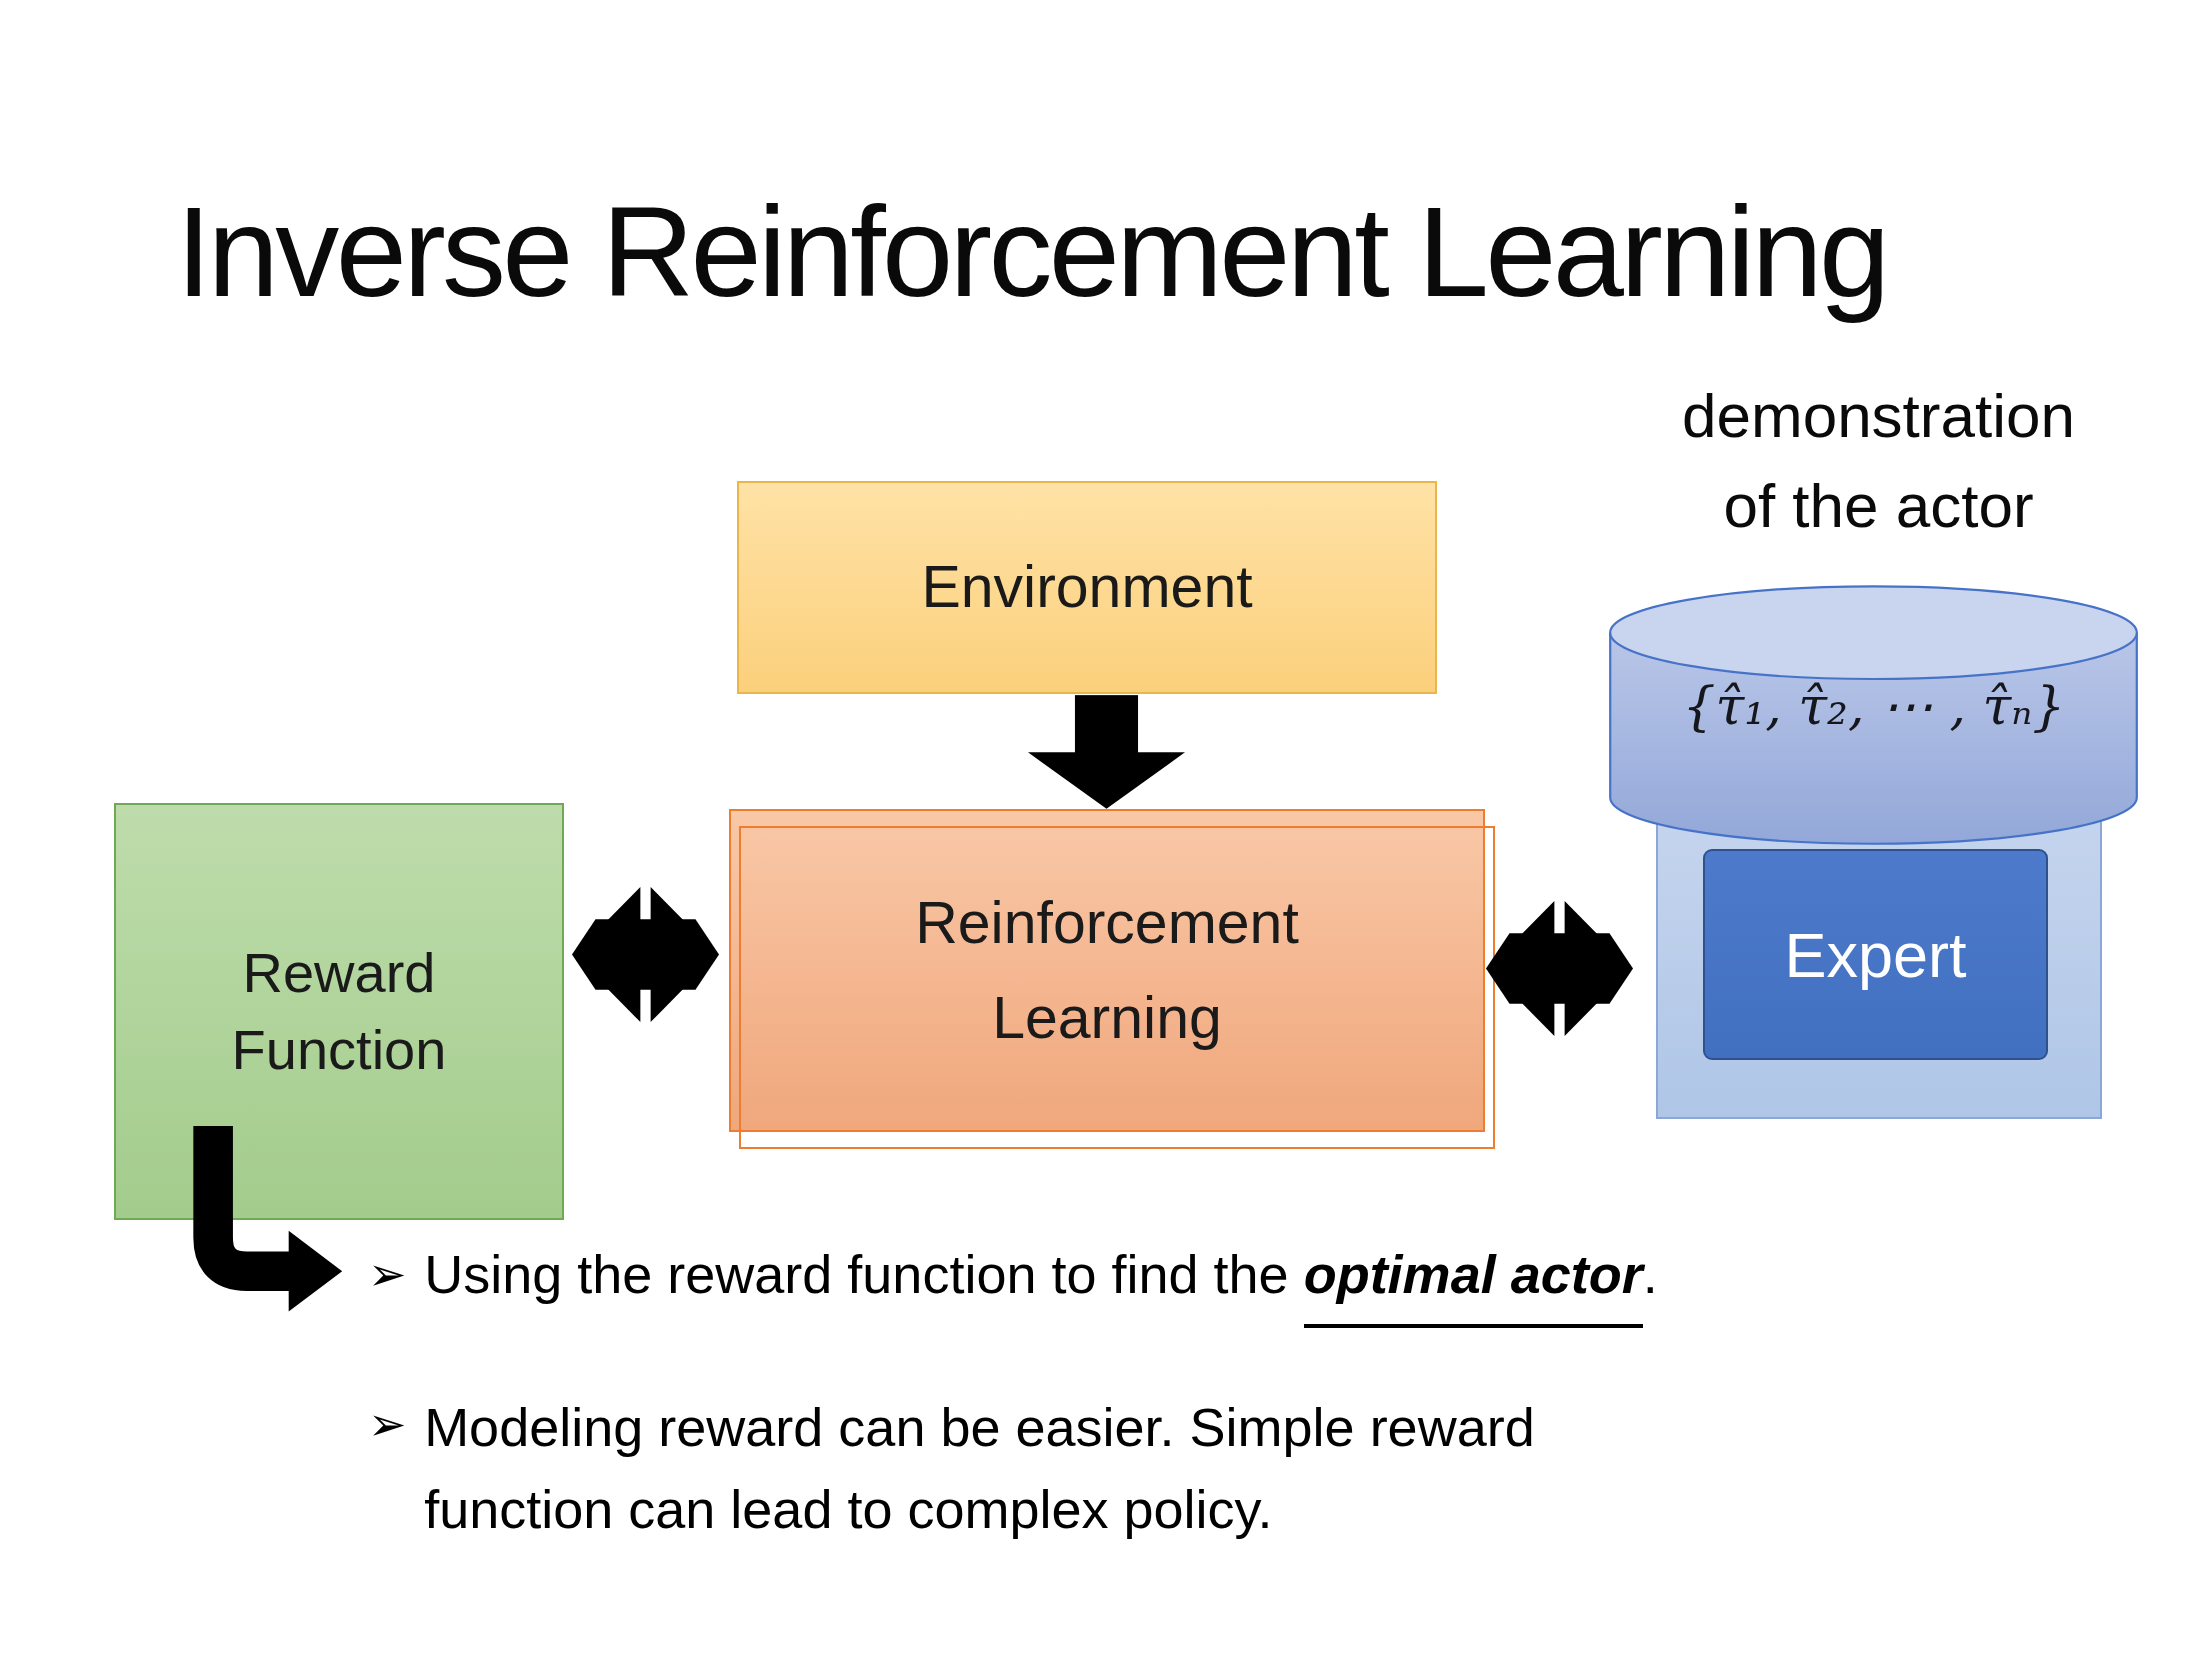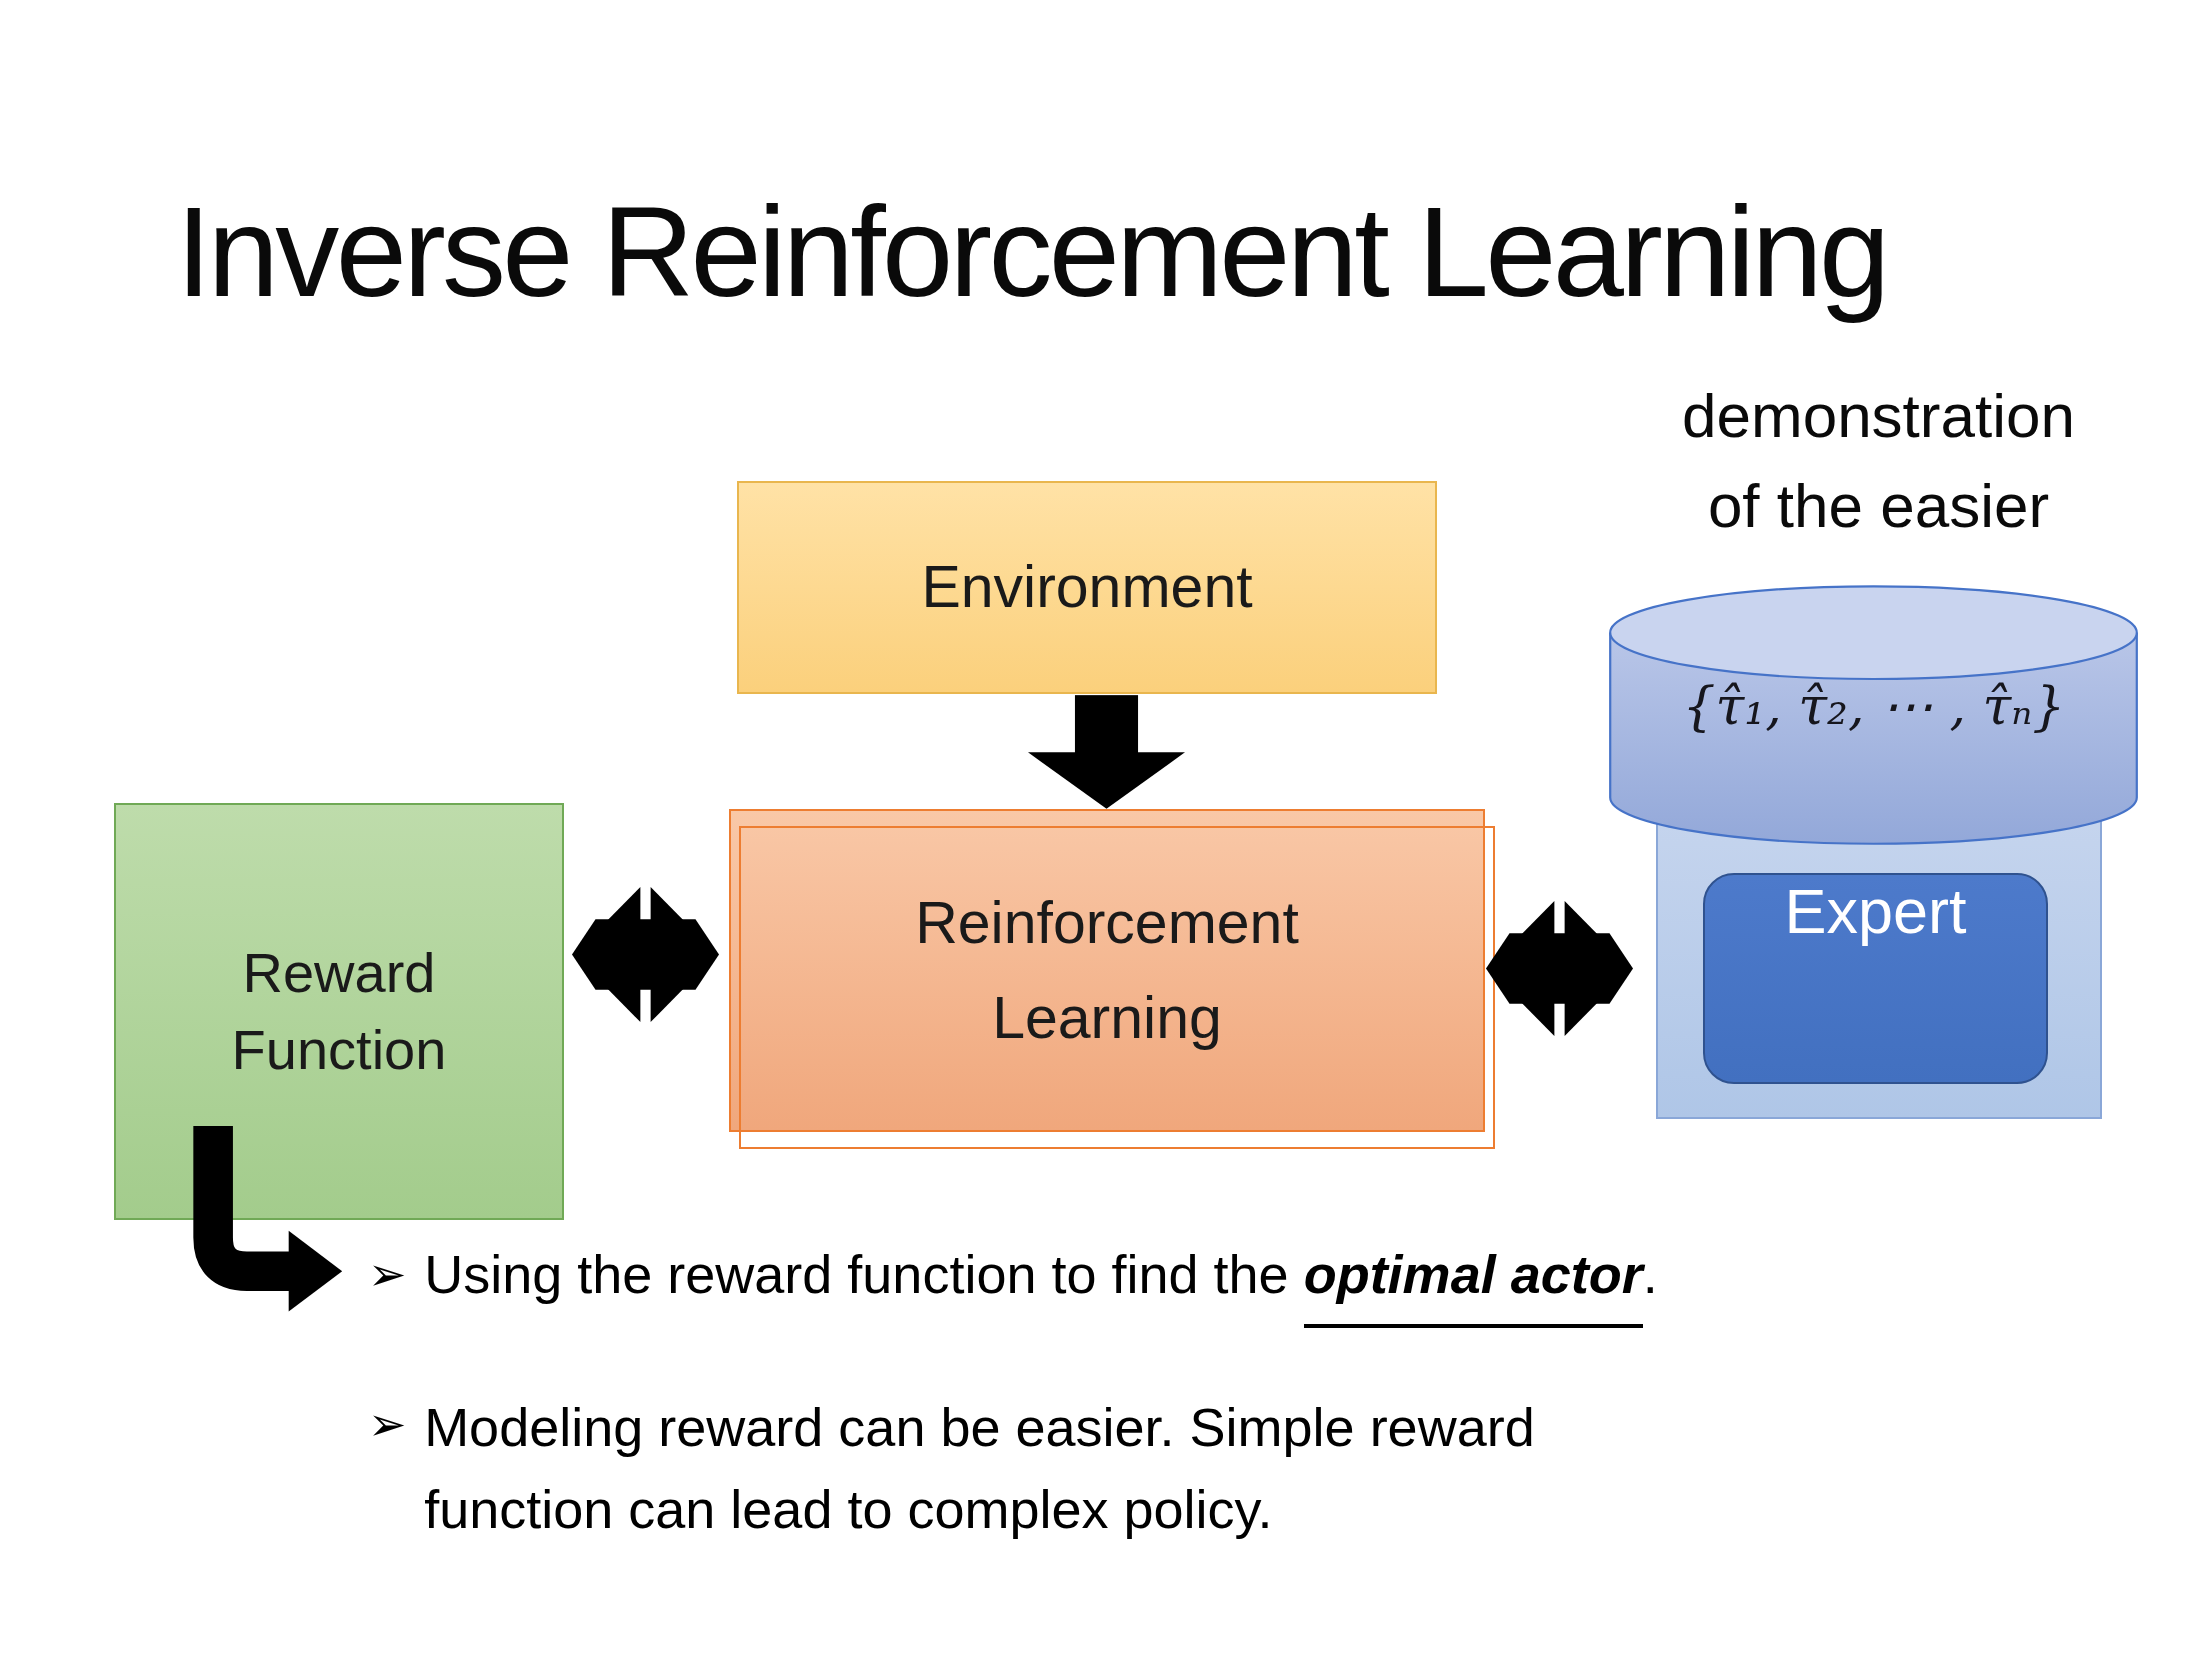--- a/index.html
+++ b/index.html
@@ -54,22 +54,22 @@
   }
 
   .expert-container{
     left:1656px;top:799px;width:446px;height:320px;
     background:linear-gradient(to bottom,var(--expertbox_fill_top),var(--expertbox_fill_bottom));
     border:2.2px solid var(--expertbox_border);box-sizing:border-box;
   }
   .expert-button{
     left:1703px;top:849px;width:345px;height:211px;
     background:linear-gradient(to bottom,var(--btn_fill_top),var(--btn_fill));
-    border:2.9px solid var(--btn_border);border-radius:31px;
-    display:flex;align-items:flex-start;justify-content:center;box-sizing:border-box;margin-top:24px;
+    border:2.9px solid var(--btn_border);border-radius:9px;
+    display:flex;align-items:center;justify-content:center;box-sizing:border-box;
   }
   .expert-button .lbl{font-size:63px;color:var(--btn_text);}
 
   .cylinder-svg{left:1608px;top:584px;}
   .cyl-formula{
     left:1616px;top:647px;width:516px;height:118px;
     display:flex;align-items:center;justify-content:center;
     font-family:"DejaVu Serif",serif;font-style:italic;
     font-size:52px;color:#16161d;
   }
@@ -94,21 +94,21 @@
     border-bottom:4.4px solid #000;padding-bottom:20px;
   }
 </style>
 </head>
 <body>
 
 <div class="abs slide-title">Inverse Reinforcement Learning</div>
 
 <div class="abs annotation">
   <div>demonstration</div>
-  <div>of the easier</div>
+  <div>of the actor</div>
 </div>
 
 <div class="abs dbox env-box">
   <div class="lbl">Environment</div>
 </div>
 
 <svg class="abs down-arrow-svg" width="157" height="114" viewBox="0 0 214 155">
   <rect x="64" y="0" width="86" height="80" style="fill:var(--arrow_color)"></rect>
   <polygon points="0,78 214,78 107,155" style="fill:var(--arrow_color)"></polygon>
 </svg>

